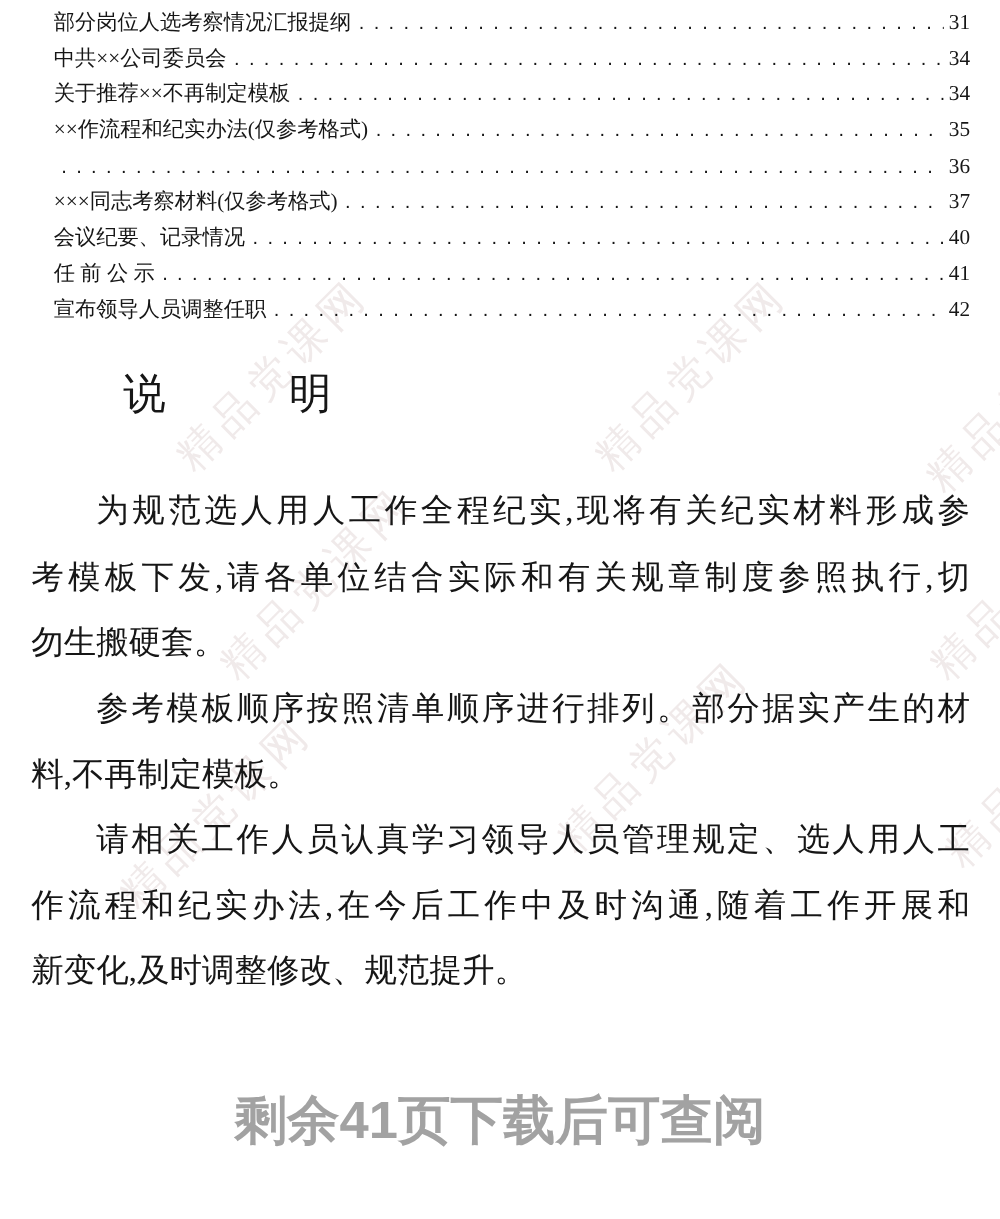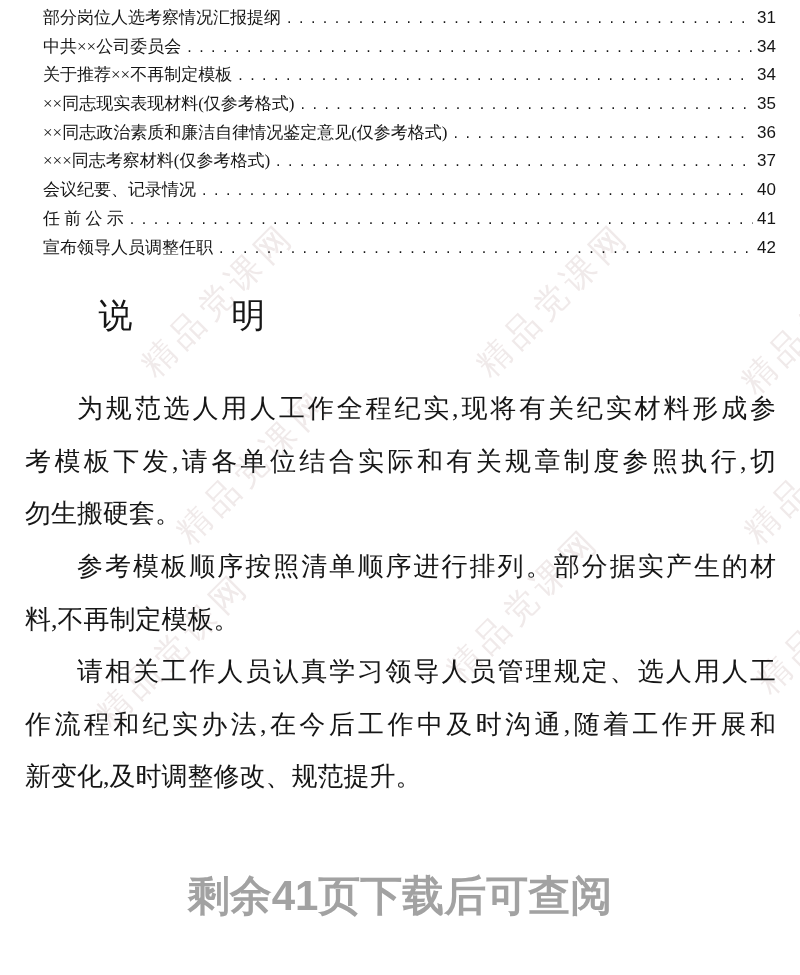--- a/index.html
+++ b/index.html
@@ -24,21 +24,21 @@
     height:28.7px; line-height:28.7px; font-size:17px;
   }
   .toc-title { white-space:nowrap; flex:0 0 auto; }
   .toc-leader {
     flex:1 1 auto; overflow:hidden; white-space:nowrap;
     font-size:16px; letter-spacing:7.5px; margin:0 4px 0 6px;
     font-family:"Liberation Sans","DejaVu Sans",sans-serif;
   }
   .toc-page {
     flex:0 0 auto; font-size:17px;
-    font-family:Liberation Sans, sans-serif;
+    font-family:Liberation Serif, serif;
   }
   
   .section-title {
     position:relative; z-index:1;
     margin:24px 0 0 0; height:60px; line-height:60px;
     font-size:34px; font-weight:500; 
     letter-spacing:2.9em; padding-left:2.9em; white-space:nowrap;
   }
   
   .body-text { position:relative; z-index:1; margin-top:37px; padding:0 24px 0 25px; }
@@ -82,26 +82,25 @@
       <span class="toc-title">中共××公司委员会</span>
       <span class="toc-leader">........................................................................................................................</span>
       <span class="toc-page">34</span>
     </div>
     <div class="toc-row">
       <span class="toc-title">关于推荐××不再制定模板</span>
       <span class="toc-leader">........................................................................................................................</span>
       <span class="toc-page">34</span>
     </div>
     <div class="toc-row">
-      <span class="toc-title">××同志现实表现材料(仅参考格式)</span>
+      <span class="toc-title">××作流程和纪实办法(仅参考格式)</span>
       <span class="toc-leader">........................................................................................................................</span>
       <span class="toc-page">35</span>
     </div>
     <div class="toc-row">
-      <span class="toc-title">××同志政治素质和廉洁自律情况鉴定意见(仅参考格式)</span>
       <span class="toc-leader">........................................................................................................................</span>
       <span class="toc-page">36</span>
     </div>
     <div class="toc-row">
       <span class="toc-title">×××同志考察材料(仅参考格式)</span>
       <span class="toc-leader">........................................................................................................................</span>
       <span class="toc-page">37</span>
     </div>
     <div class="toc-row">
       <span class="toc-title">会议纪要、记录情况</span>

